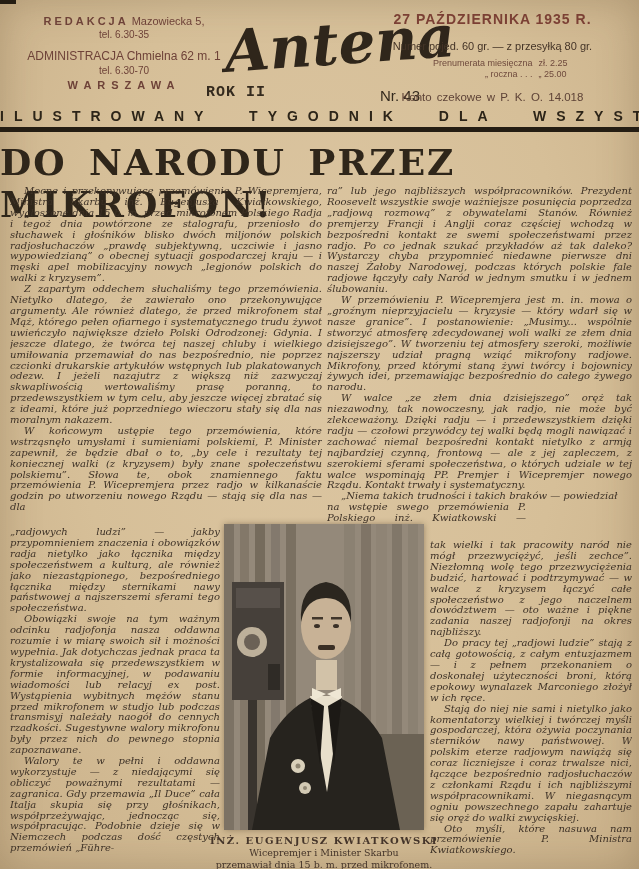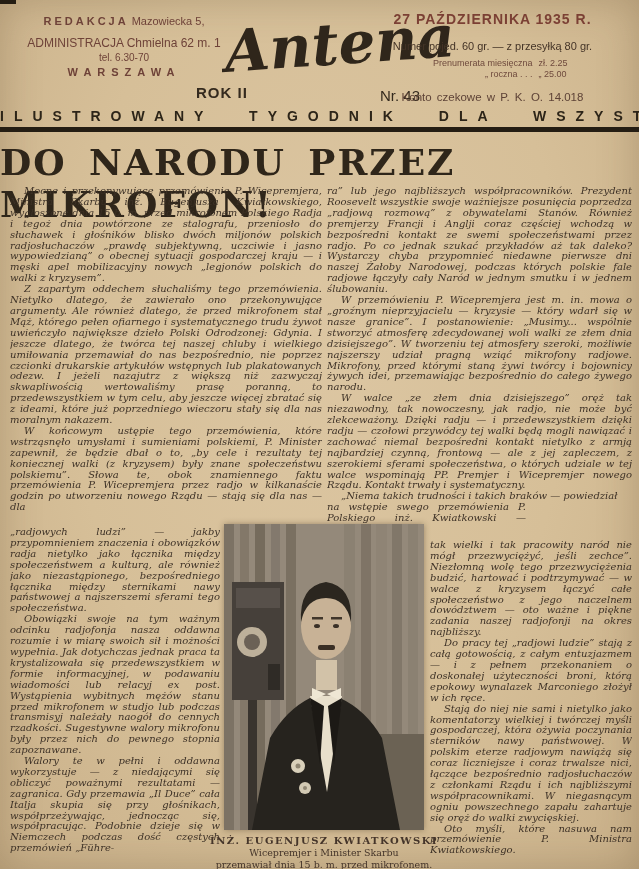--- a/index.html
+++ b/index.html
@@ -13,21 +13,21 @@
   }
   
   .mast-left{position:absolute;left:10px;top:15px;width:228px;text-align:center;
     font-family:"Liberation Sans", sans-serif;color:#6e4238;}
   .mast-left .l1{font-size:11px;}
   .mast-left .label{font-weight:bold;letter-spacing:3px;}
   .mast-left .tel{font-size:10px;margin-top:2px;}
   .mast-left .adm{margin-top:9px;font-size:12px;}
   .mast-left .city{margin-top:3px;font-size:11px;font-weight:bold;letter-spacing:6px;}
   .logo-wrap{position:absolute;left:222px;top:0px;width:236px;height:92px;}
-  .rok{position:absolute;left:196px;top:84px;font-family:Liberation Sans, sans-serif;
+  .rok{position:absolute;left:206px;top:84px;font-family:Liberation Mono, monospace;
     font-weight:bold;font-size:15px;letter-spacing:1px;color:#342a1e;}
   .nr{position:absolute;left:380px;top:87px;font-family:"Liberation Sans",sans-serif;
     font-weight:normal;font-size:15px;color:#342a1e;}
   .mast-right{position:absolute;left:350px;top:11px;width:285px;text-align:center;
     font-family:"Liberation Sans", sans-serif;}
   .date{font-size:14px;font-weight:bold;letter-spacing:1px;color:#7b4034;}
   .price{font-size:11px;margin-top:13px;color:#443427;}
   .subs{margin-top:6px;font-size:9px;line-height:11px;color:#6f4a3d;}
   .subs .row{display:flex;justify-content:center;}
   .subs .sl{width:138px;text-align:right;padding-right:6px;}
@@ -64,20 +64,21 @@
 </head>
 <body>
 
 <div class="page">
 
   <div class="mast-left">
     <div class="l1">
       <span class="label">REDAKCJA</span>
       <span>Mazowiecka 5,</span>
     </div>
+    <div class="tel">tel. 6.30-35</div>
     <div class="adm">ADMINISTRACJA Chmielna 62 m. 1</div>
     <div class="tel">tel. 6.30-70</div>
     <div class="city">WARSZAWA</div>
   </div>
 
   <div class="logo-wrap">
     <svg viewBox="0 0 236 92" width="236" height="92">
       <text x="118" y="64" text-anchor="middle" font-family="DejaVu Serif, serif" font-style="italic" font-weight="bold" font-size="58" fill="#2f261b" transform="rotate(-4 118 50)">Antena</text>
     </svg>
   </div>

